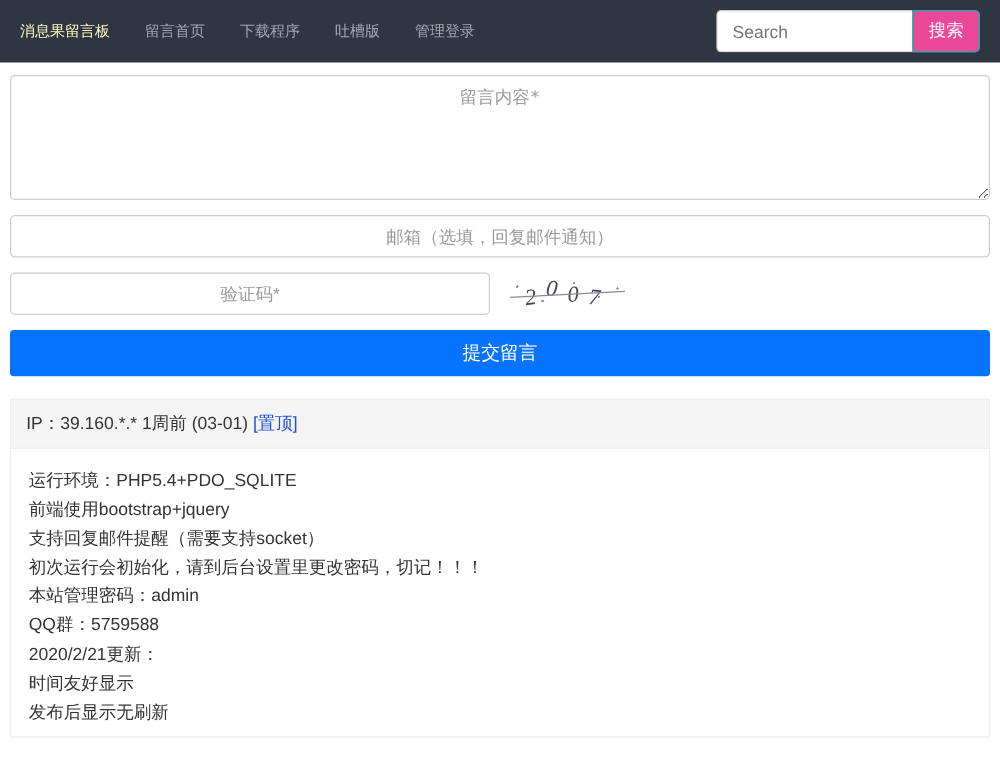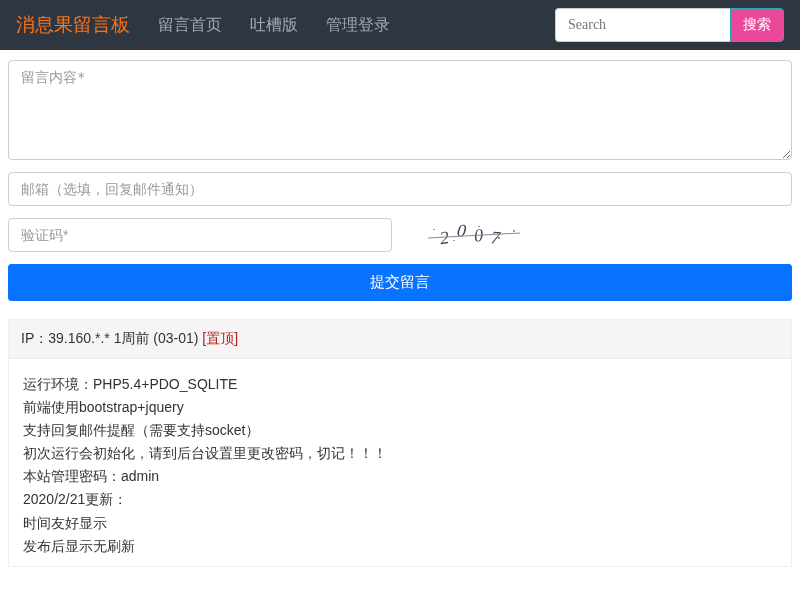--- a/index.html
+++ b/index.html
@@ -12,49 +12,48 @@
   
   .navbar {
     background: #2e3741;
     height: 50px;
     display: flex;
     align-items: center;
     padding: 0 16px;
     gap: 4px;
   }
   .brand {
-    color: #f97316;
-    font-size: 19px;
+    color: #fef9c3;
+    font-size: 12px;
     margin-right: 12px;
     white-space: nowrap;
     text-align: right;
   }
   .nav-link {
     color: #a0a8b0;
-    font-size: 16px;
+    font-size: 12px;
     padding: 0 12px;
     text-decoration: none;
     line-height: 50px;
     cursor: pointer;
   }
   .nav-spacer { flex: 1; }
   .search-group {
     display: flex;
     align-items: stretch;
     height: 34px;
   }
   .search-input {
-    width: 175px;
+    width: 157px;
     padding: 6px 12px;
     font-size: 14px;
     border: 1px solid #ccc;
     border-right: none;
     border-radius: 4px 0 0 4px;
     outline: none;
-    font-family: Liberation Serif, serif;
   }
   .search-btn {
     background: #ec4899;
     color: #fff;
     border: 1px solid #1ab0b0;
     padding: 0 12px;
     font-size: 14px;
     border-radius: 0 4px 4px 0;
     cursor: pointer;
   }
@@ -63,31 +62,32 @@
   .form-control {
     display: block;
     width: 100%;
     padding: 8px 12px;
     font-size: 14px;
     border: 1px solid #ccc;
     border-radius: 4px;
     color: #555;
     outline: none;
     background: #fff;
+    text-align: center;
   }
   .form-control::placeholder { color: #999; }
   textarea.form-control {
     height: 100px;
     resize: vertical;
   }
   .field { margin-bottom: 12px; }
   .captcha-row {
     display: flex;
     align-items: center;
-    gap: 32px;
+    gap: 12px;
     margin-bottom: 12px;
   }
   .captcha-row .form-control { width: 49%; flex: 0 0 49%; }
   .captcha-img {
     width: 100px;
     height: 28px;
     display: flex;
     align-items: center;
     justify-content: center;
     font-family: serif;
@@ -130,36 +130,37 @@
   }
   
   .post-header {
     background: #f5f5f5;
     border: 1px solid #eee;
     padding: 10px 12px;
     margin-top: 18px;
     font-size: 14px;
     color: #333;
   }
-  .pin-badge { color: #b91c1c; }
+  .pin-badge { color: #1d4ed8; }
   .post-body {
     border: 1px solid #eee;
     border-top: none;
     padding: 14px 14px 8px;
     font-size: 14px;
     color: #333;
     line-height: 1.65;
   }
 </style>
 </head>
 <body>
 
 <div class="navbar">
   <div class="brand">消息果留言板</div>
   <a class="nav-link">留言首页</a>
+  <a class="nav-link">下载程序</a>
   <a class="nav-link">吐槽版</a>
   <a class="nav-link">管理登录</a>
   <div class="nav-spacer"></div>
   <div class="search-group">
     <input class="search-input" placeholder="Search" style="">
     <button class="search-btn">搜索</button>
   </div>
 </div>
 
 <div class="container">
@@ -188,18 +189,19 @@
     <span>IP：</span><span>39.160.*.*</span>
     <span>1周前 (03-01)</span>
     <span class="pin-badge">[置顶]</span>
   </div>
   <div class="post-body" id="post-body">
       <div>运行环境：PHP5.4+PDO_SQLITE</div>
       <div>前端使用bootstrap+jquery</div>
       <div>支持回复邮件提醒（需要支持socket）</div>
       <div>初次运行会初始化，请到后台设置里更改密码，切记！！！</div>
       <div>本站管理密码：admin</div>
+      <div>QQ群：5759588</div>
       <div>2020/2/21更新：</div>
       <div>时间友好显示</div>
       <div>发布后显示无刷新</div>
     </div>
 
 </div>
 
 </body></html>

